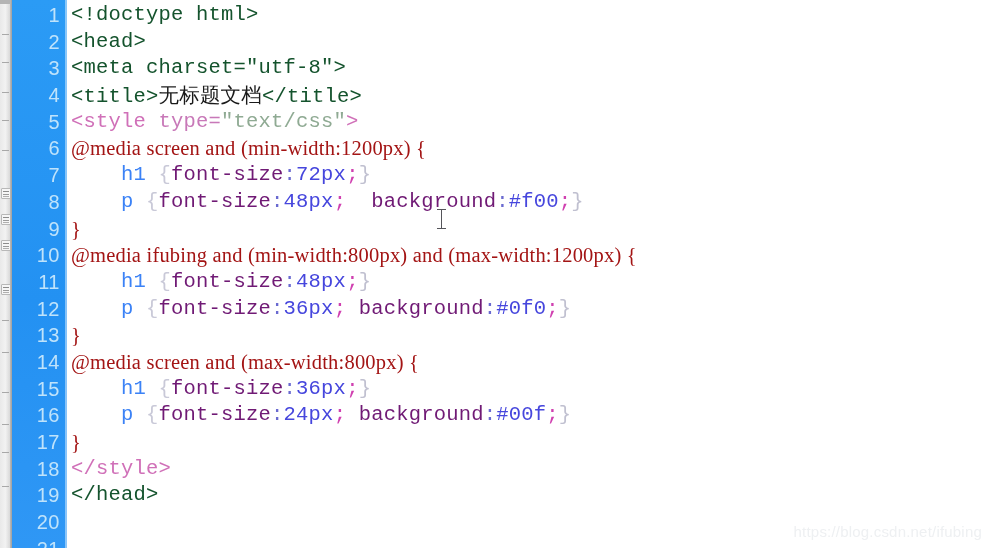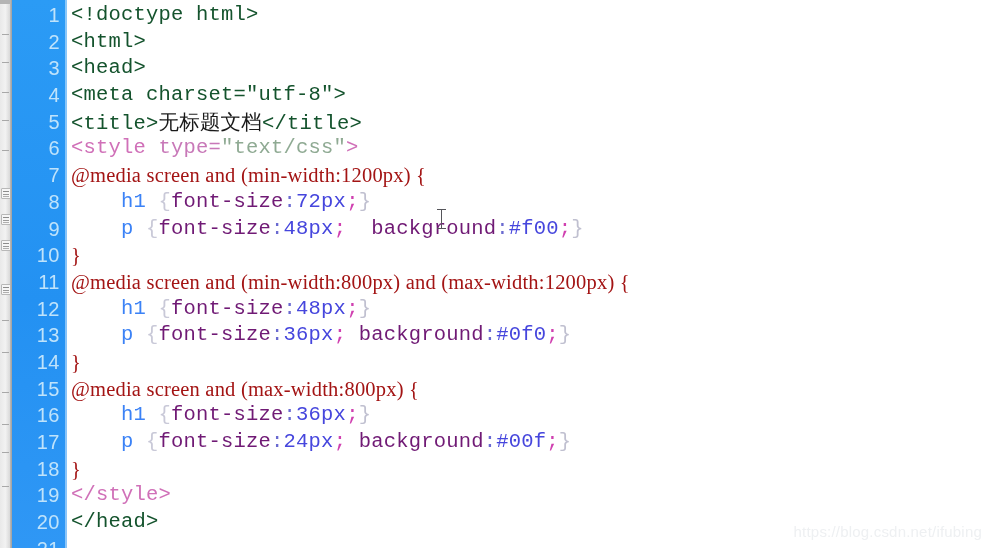--- a/index.html
+++ b/index.html
@@ -220,30 +220,29 @@
       <div class="gutter-line">16</div>
       <div class="gutter-line">17</div>
       <div class="gutter-line">18</div>
       <div class="gutter-line">19</div>
       <div class="gutter-line">20</div>
       <div class="gutter-line">21</div>
     </div>
 
   <div class="code" id="code-area">
     <div class="code-line"><span class="t-tag">&lt;!doctype html&gt;</span></div>
-      <div class="code-line"><span class="t-tag">&lt;html&gt;</span></div>
       <div class="code-line"><span class="t-tag">&lt;head&gt;</span></div>
       <div class="code-line"><span class="t-tag">&lt;meta charset="utf-8"&gt;</span></div>
       <div class="code-line"><span class="t-tag">&lt;title&gt;</span><span class="t-cn">无标题文档</span><span class="t-tag">&lt;/title&gt;</span></div>
       <div class="code-line"><span class="t-styletag">&lt;style </span><span class="t-attr">type=</span><span class="t-str">"text/css"</span><span class="t-styletag">&gt;</span></div>
       <div class="code-line"><span class="t-media">@media screen and (min-width:1200px) {</span></div>
       <div class="code-line"><span>    </span><span class="t-sel">h1</span><span> </span><span class="t-brace">{</span><span class="t-prop">font-size</span><span class="t-colon">:</span><span class="t-val">72px</span><span class="t-semi">;</span><span class="t-closebrace">}</span></div>
       <div class="code-line"><span>    </span><span class="t-sel">p</span><span> </span><span class="t-brace">{</span><span class="t-prop">font-size</span><span class="t-colon">:</span><span class="t-val">48px</span><span class="t-semi">;</span><span>  </span><span class="t-prop">background</span><span class="t-colon">:</span><span class="t-val">#f00</span><span class="t-semi">;</span><span class="t-closebrace">}</span></div>
       <div class="code-line"><span class="t-media">}</span></div>
-      <div class="code-line"><span class="t-media">@media screen and (min-width:800px) and (max-width:1200px) {</span></div>
+      <div class="code-line"><span class="t-media">@media ifubing and (min-width:800px) and (max-width:1200px) {</span></div>
       <div class="code-line"><span>    </span><span class="t-sel">h1</span><span> </span><span class="t-brace">{</span><span class="t-prop">font-size</span><span class="t-colon">:</span><span class="t-val">48px</span><span class="t-semi">;</span><span class="t-closebrace">}</span></div>
       <div class="code-line"><span>    </span><span class="t-sel">p</span><span> </span><span class="t-brace">{</span><span class="t-prop">font-size</span><span class="t-colon">:</span><span class="t-val">36px</span><span class="t-semi">;</span><span> </span><span class="t-prop">background</span><span class="t-colon">:</span><span class="t-val">#0f0</span><span class="t-semi">;</span><span class="t-closebrace">}</span></div>
       <div class="code-line"><span class="t-media">}</span></div>
       <div class="code-line"><span class="t-media">@media screen and (max-width:800px) {</span></div>
       <div class="code-line"><span>    </span><span class="t-sel">h1</span><span> </span><span class="t-brace">{</span><span class="t-prop">font-size</span><span class="t-colon">:</span><span class="t-val">36px</span><span class="t-semi">;</span><span class="t-closebrace">}</span></div>
       <div class="code-line"><span>    </span><span class="t-sel">p</span><span> </span><span class="t-brace">{</span><span class="t-prop">font-size</span><span class="t-colon">:</span><span class="t-val">24px</span><span class="t-semi">;</span><span> </span><span class="t-prop">background</span><span class="t-colon">:</span><span class="t-val">#00f</span><span class="t-semi">;</span><span class="t-closebrace">}</span></div>
       <div class="code-line"><span class="t-media">}</span></div>
       <div class="code-line"><span class="t-styletag">&lt;/style&gt;</span></div>
       <div class="code-line"><span class="t-tag">&lt;/head&gt;</span></div>
       <div class="code-line"><span></span></div>

